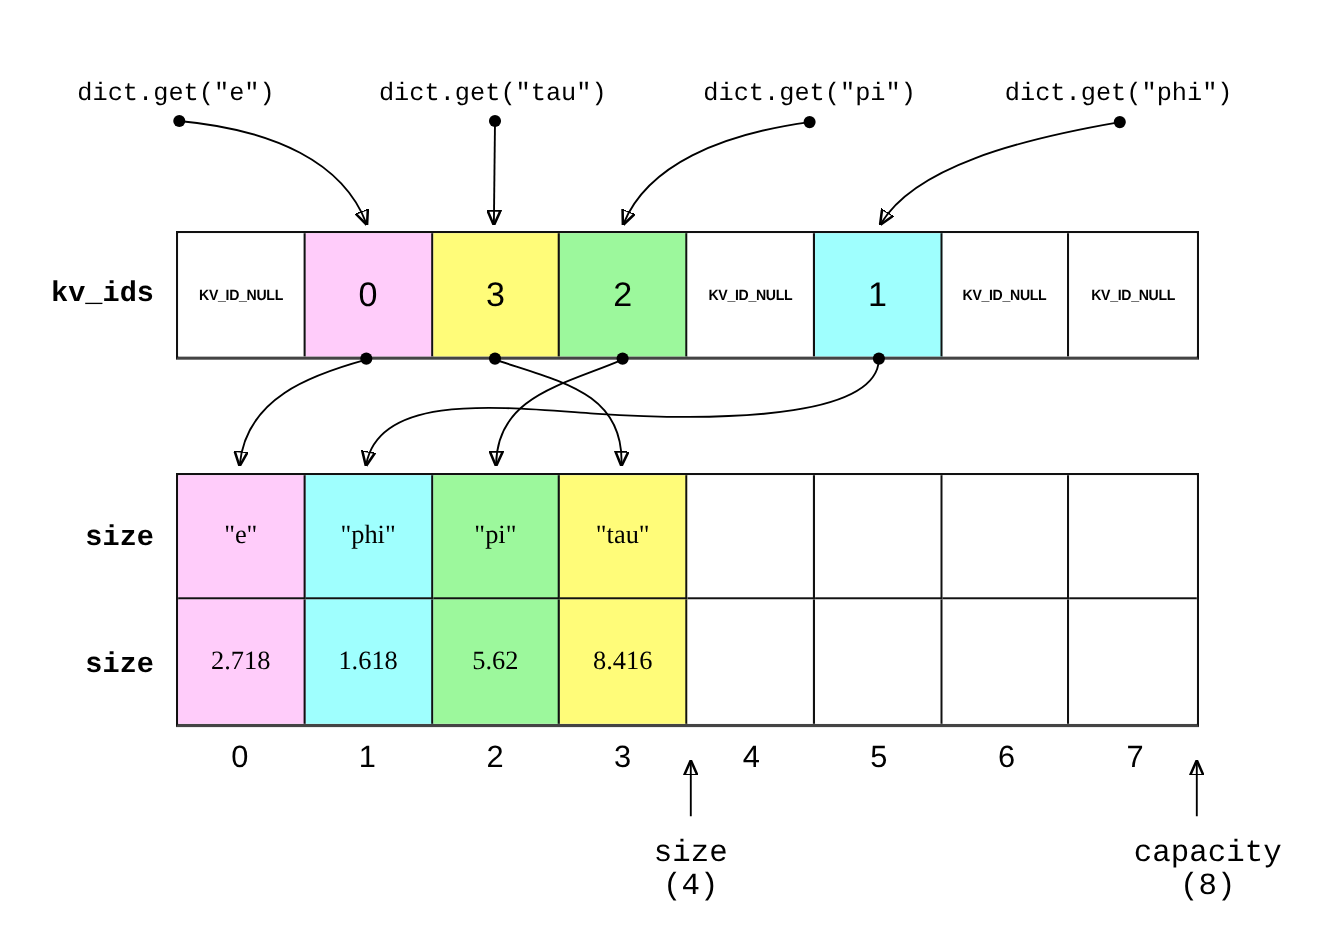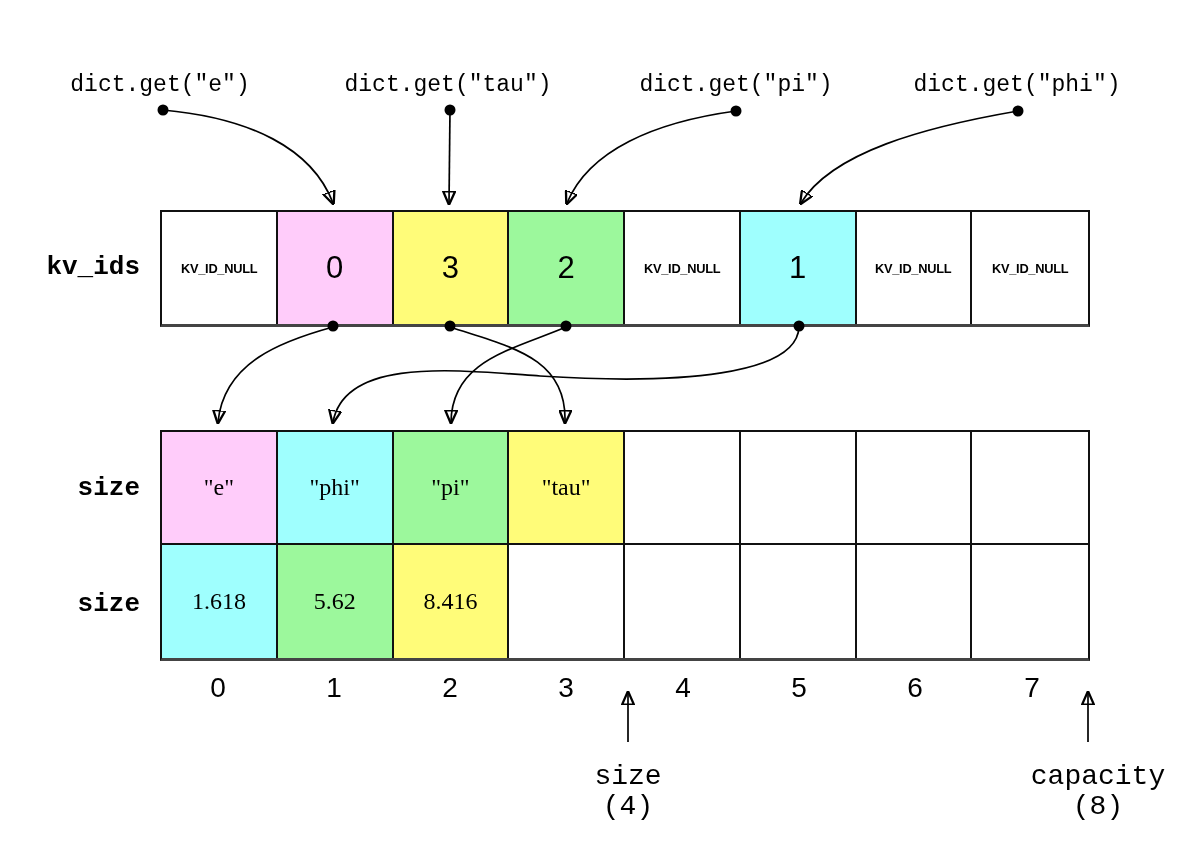--- a/index.html
+++ b/index.html
@@ -103,20 +103,23 @@
       </div>
     <div class="cell" data-color="white">
         <span class="val"></span>
       </div>
     <div class="cell" data-color="white">
         <span class="val"></span>
       </div>
     <div class="cell" data-color="white">
         <span class="val"></span>
       </div>
+    <div class="cell" data-color="pink">
+        <span class="val">2.718</span>
+      </div>
     <div class="cell" data-color="cyan">
         <span class="val">1.618</span>
       </div>
     <div class="cell" data-color="green">
         <span class="val">5.62</span>
       </div>
     <div class="cell" data-color="yellow">
         <span class="val">8.416</span>
       </div>
     <div class="cell" data-color="white">

